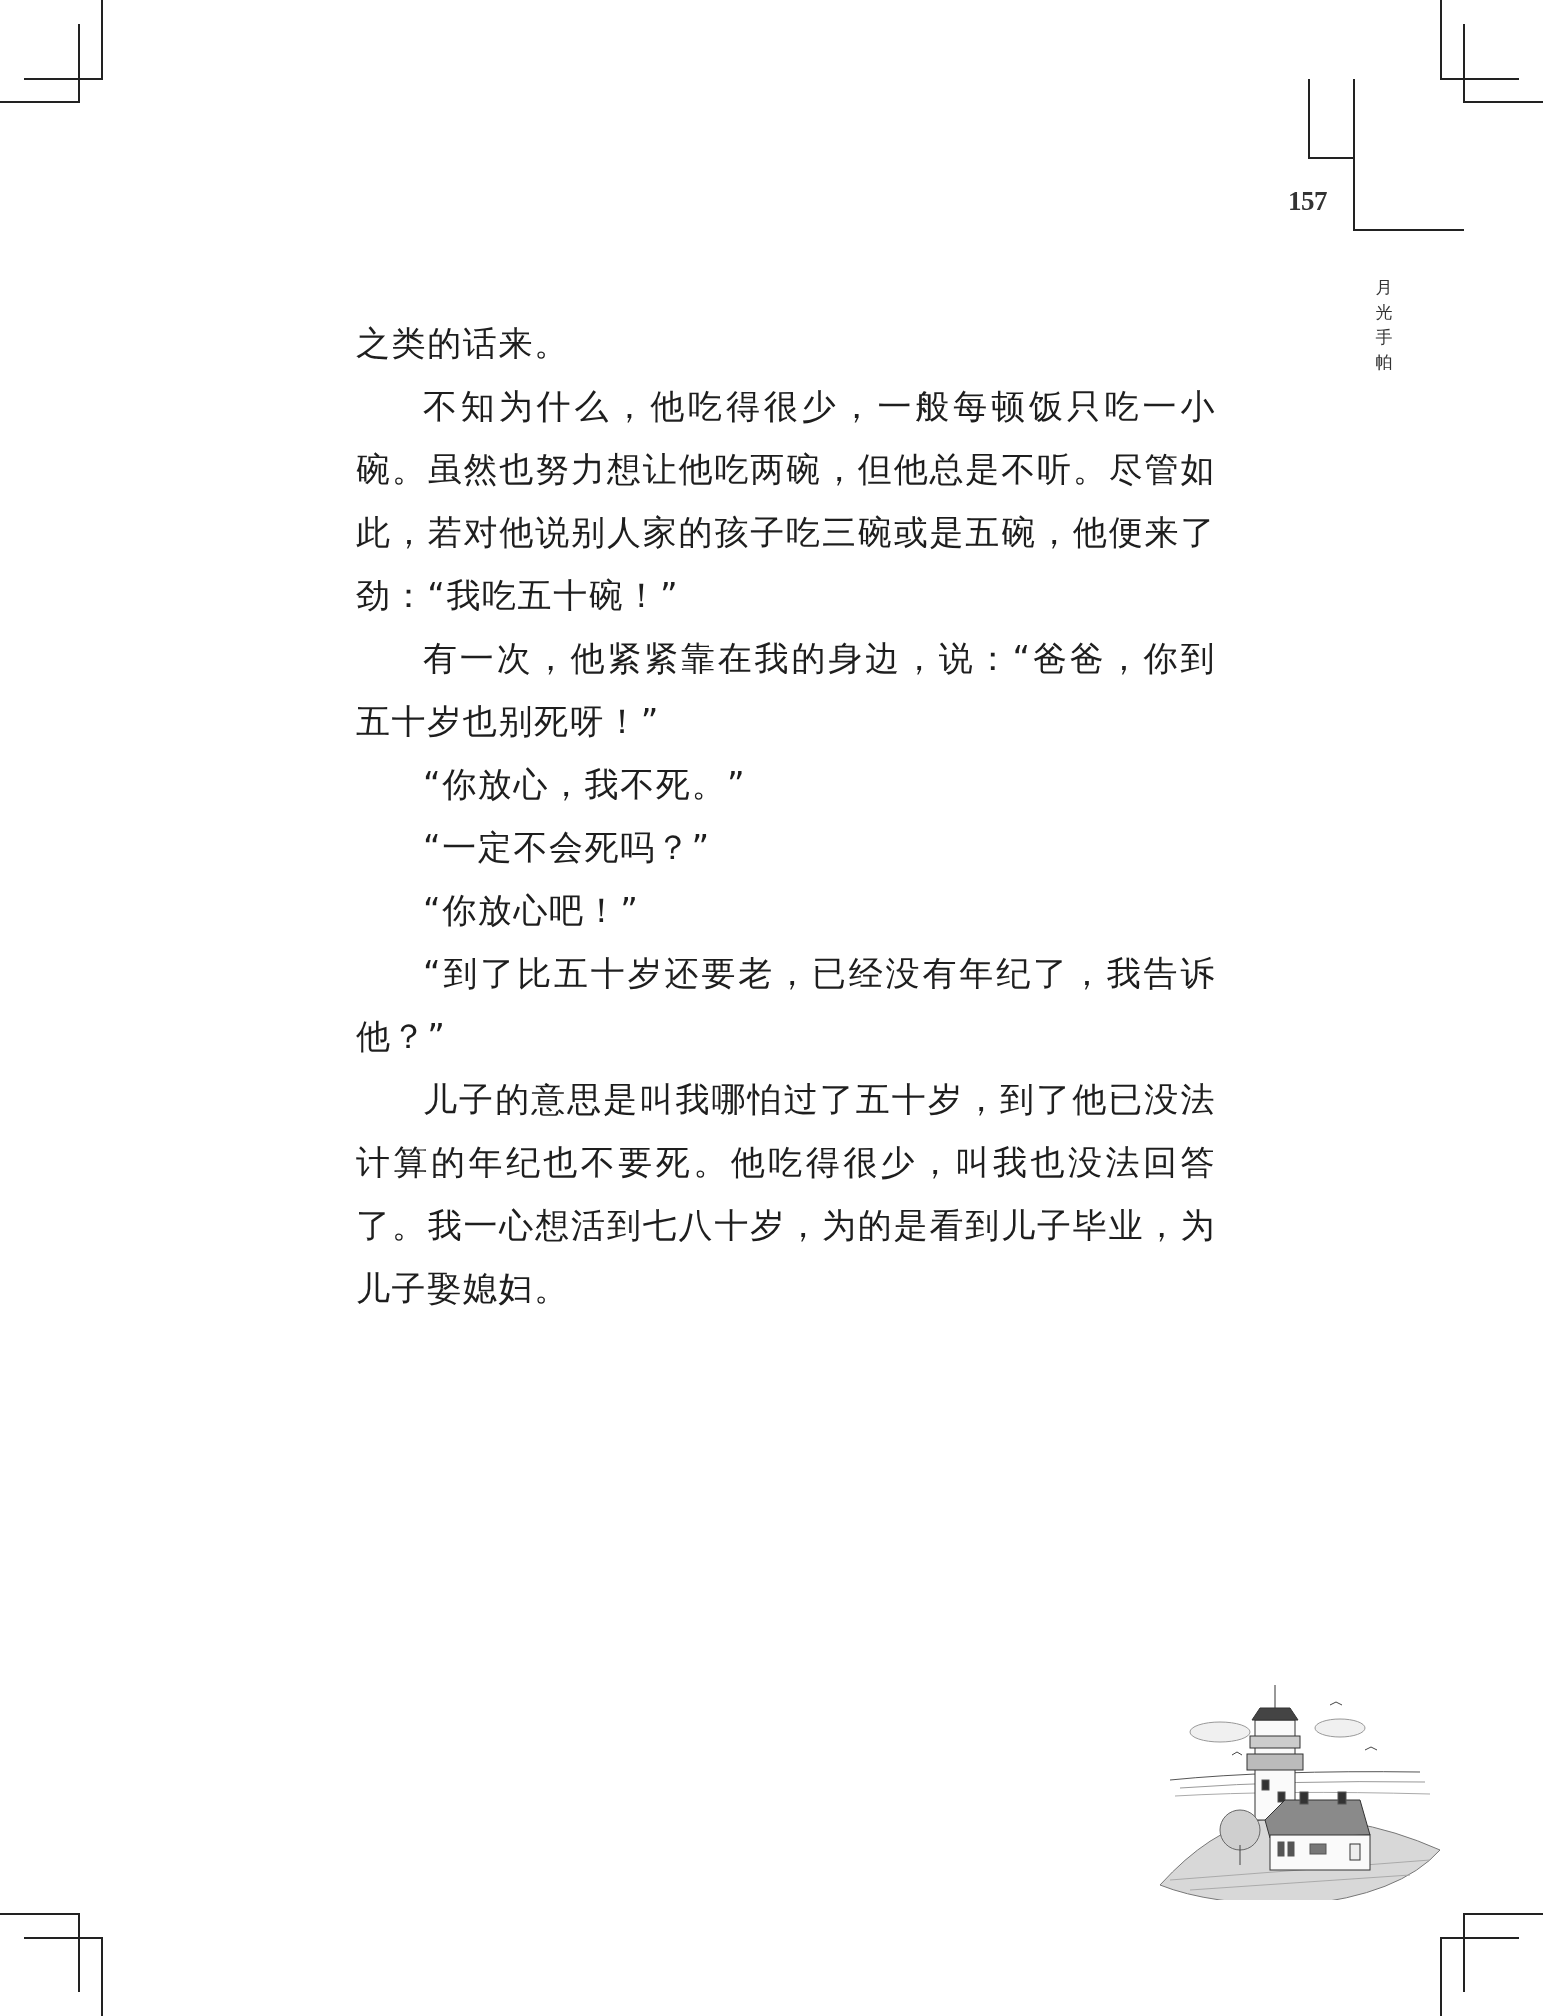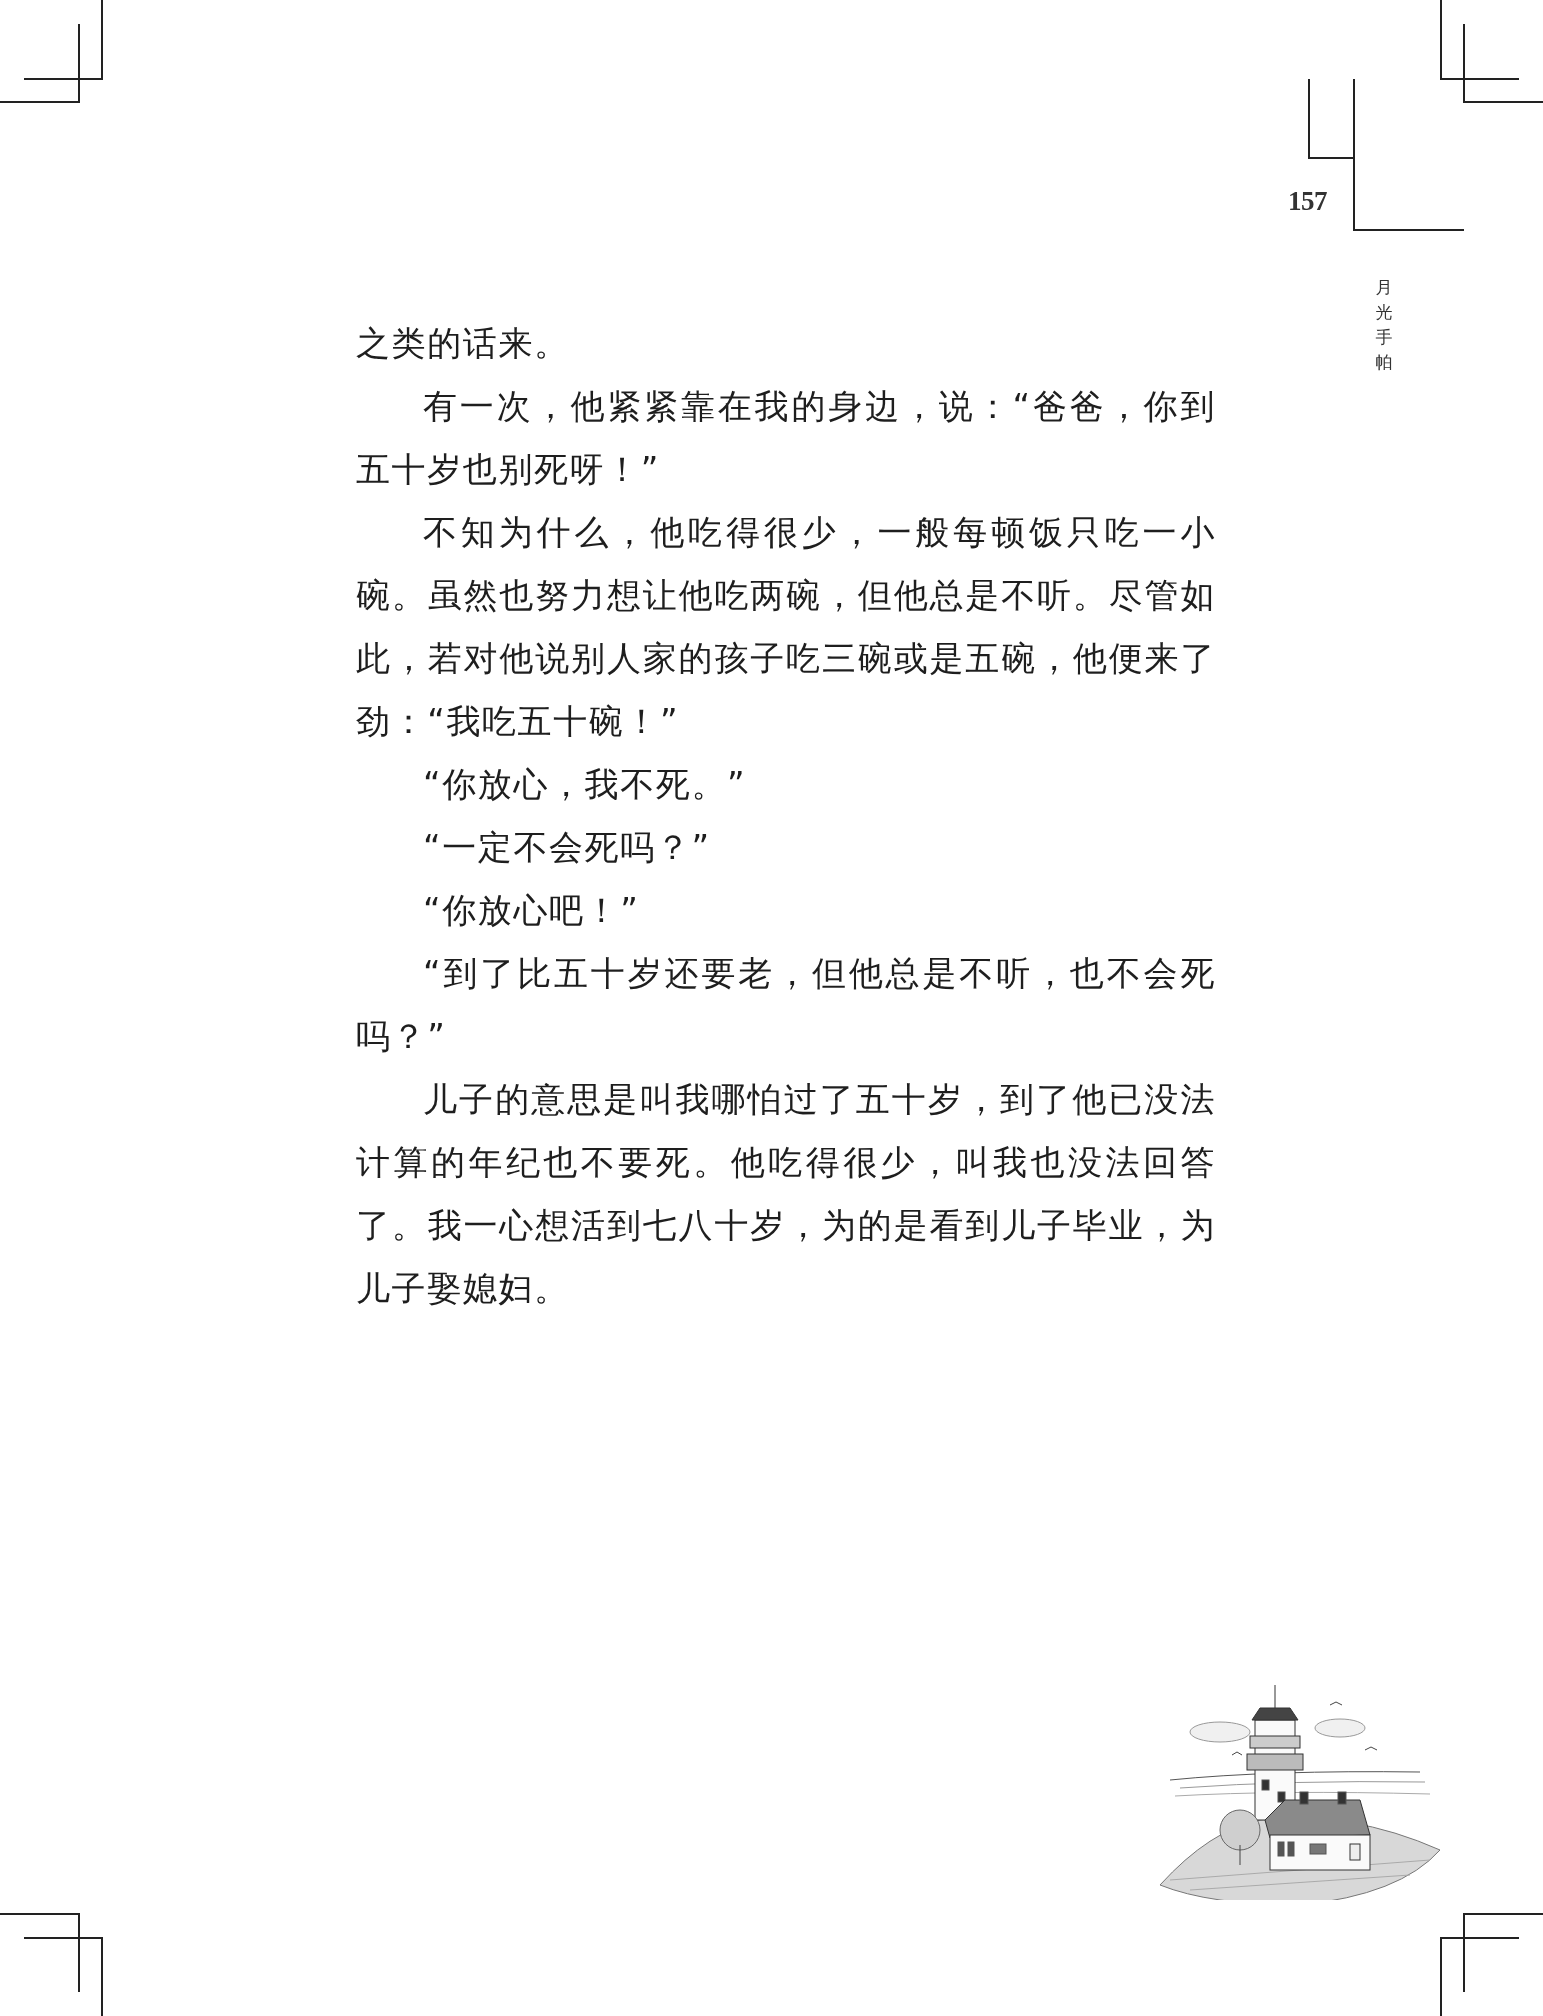--- a/index.html
+++ b/index.html
@@ -70,26 +70,26 @@
 
 <div class="running-title">
   <span>月</span>
   <span>光</span>
   <span>手</span>
   <span>帕</span>
 </div>
 
 <div class="body-text">
   <p class="para">之类的话来。</p>
+  <p class="para indent">不知为什么，他吃得很少，一般每顿饭只吃一小碗。虽然也努力想让他吃两碗，但他总是不听。尽管如此，若对他说别人家的孩子吃三碗或是五碗，他便来了劲：“我吃五十碗！”</p>
   <p class="para indent">有一次，他紧紧靠在我的身边，说：“爸爸，你到五十岁也别死呀！”</p>
-  <p class="para indent">不知为什么，他吃得很少，一般每顿饭只吃一小碗。虽然也努力想让他吃两碗，但他总是不听。尽管如此，若对他说别人家的孩子吃三碗或是五碗，他便来了劲：“我吃五十碗！”</p>
   <p class="para indent">“你放心，我不死。”</p>
   <p class="para indent">“一定不会死吗？”</p>
   <p class="para indent">“你放心吧！”</p>
-  <p class="para indent">“到了比五十岁还要老，但他总是不听，也不会死吗？”</p>
+  <p class="para indent">“到了比五十岁还要老，已经没有年纪了，我告诉他？”</p>
   <p class="para indent">儿子的意思是叫我哪怕过了五十岁，到了他已没法计算的年纪也不要死。他吃得很少，叫我也没法回答了。我一心想活到七八十岁，为的是看到儿子毕业，为儿子娶媳妇。</p>
 </div>
 
 <svg class="illustration" viewBox="0 0 340 240">
   <g stroke="#555" fill="none" stroke-width="1">
 
     <path d="M20 120 Q120 110 270 112"></path>
     <path d="M30 128 Q140 120 275 122" stroke="#999"></path>
     <path d="M25 136 Q130 130 280 134" stroke="#aaa"></path>
 

